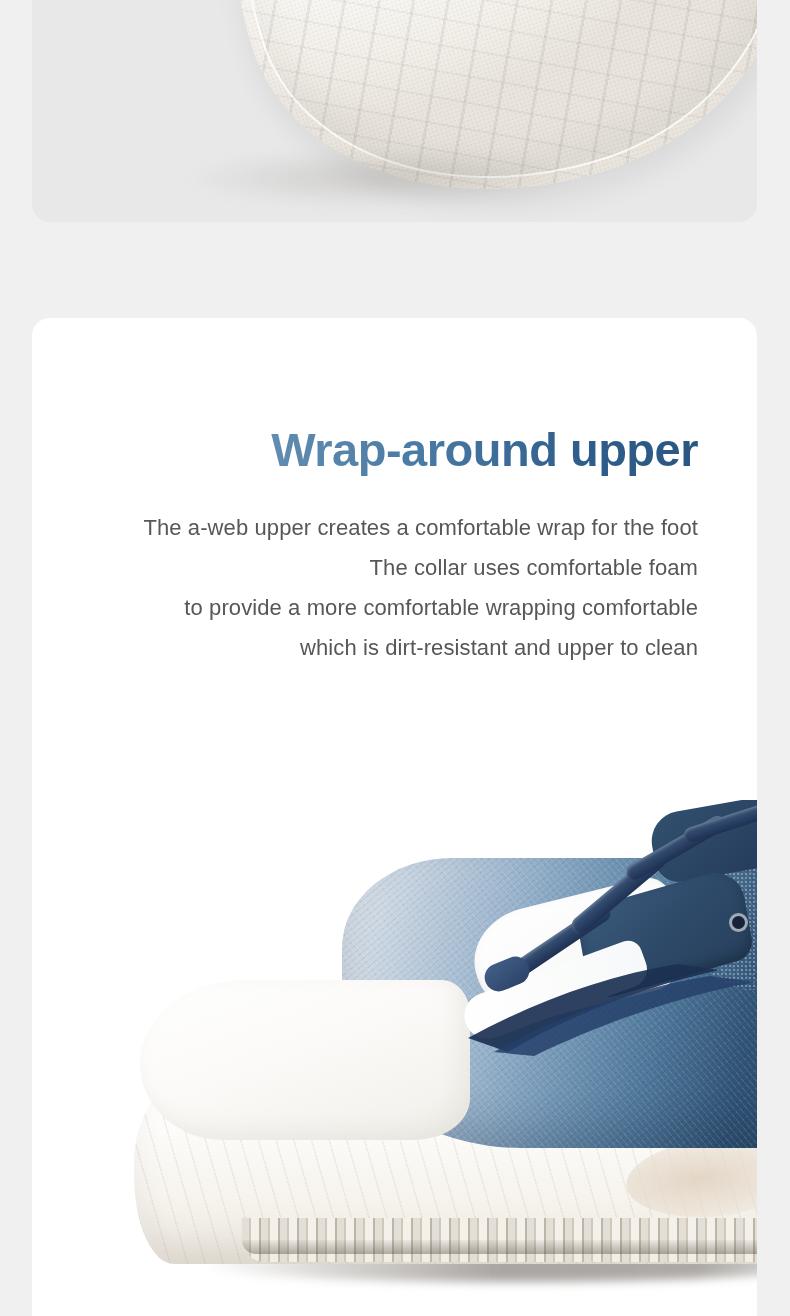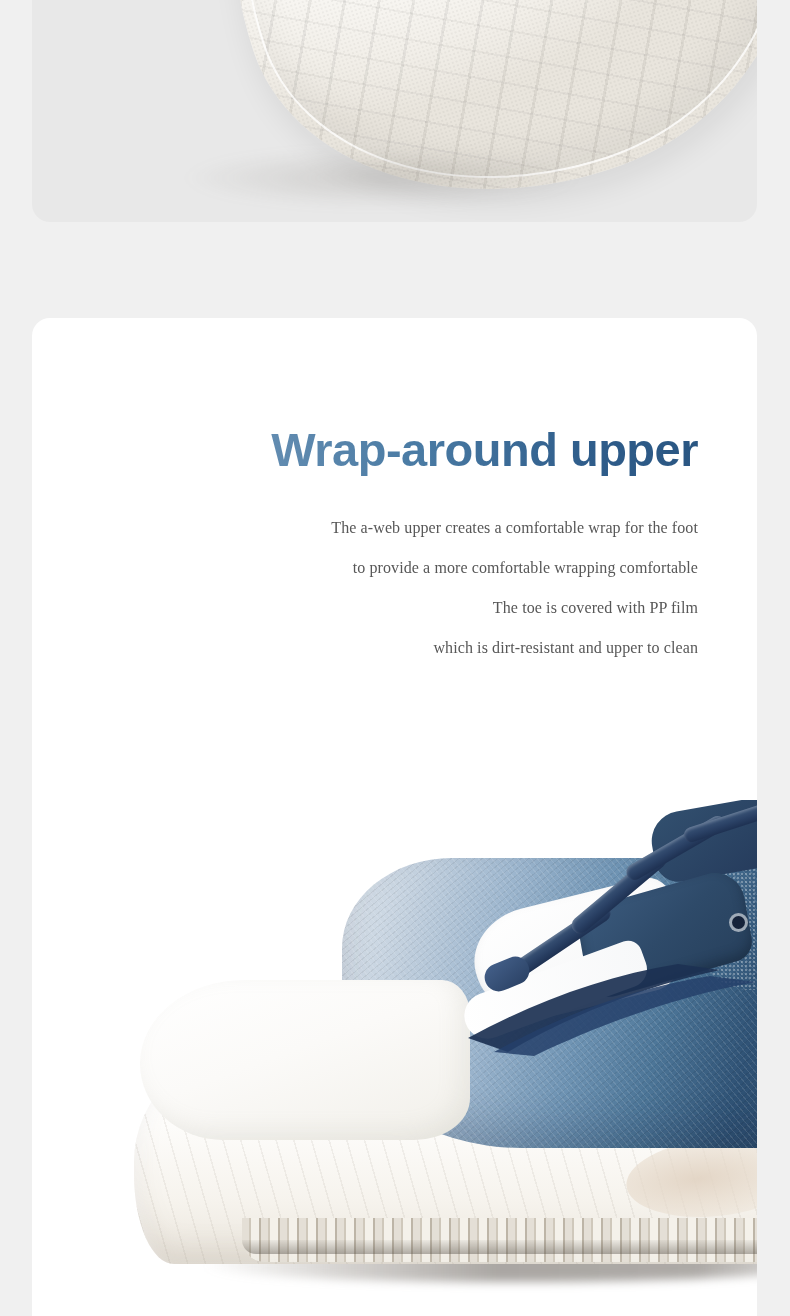--- a/index.html
+++ b/index.html
@@ -145,22 +145,22 @@
     background-clip:text;
     color:transparent;
     -webkit-text-fill-color:transparent;
   }
 
   .body-copy {
     margin-top:26px;
   }
 
   .body-line {
-    font-family:Liberation Serif, serif;
-    font-size:16px;
+    font-family:Liberation Sans, sans-serif;
+    font-size:22px;
     line-height:40px;
     color:#575757;
     white-space:nowrap;
     letter-spacing:0.1px;
   }
 
   
   .shoe-stage {
     position:absolute;
     left:0;
@@ -447,22 +447,22 @@
     <div class="sole-shadow"></div>
   </div>
 
   <div class="card-feature">
 
     <div class="copy-block">
       <div class="headline">Wrap-around upper</div>
 
       <div class="body-copy">
         <div class="body-line">The a-web upper creates a comfortable wrap for the foot</div>
+        <div class="body-line">The collar uses comfortable foam</div>
         <div class="body-line">to provide a more comfortable wrapping comfortable</div>
-        <div class="body-line">The toe is covered with PP film</div>
         <div class="body-line">which is dirt-resistant and upper to clean</div>
       </div>
     </div>
 
     <div class="shoe-stage">
       <div class="shoe">
 
         <div class="ground-shadow"></div>
 
         <div class="midsole">

